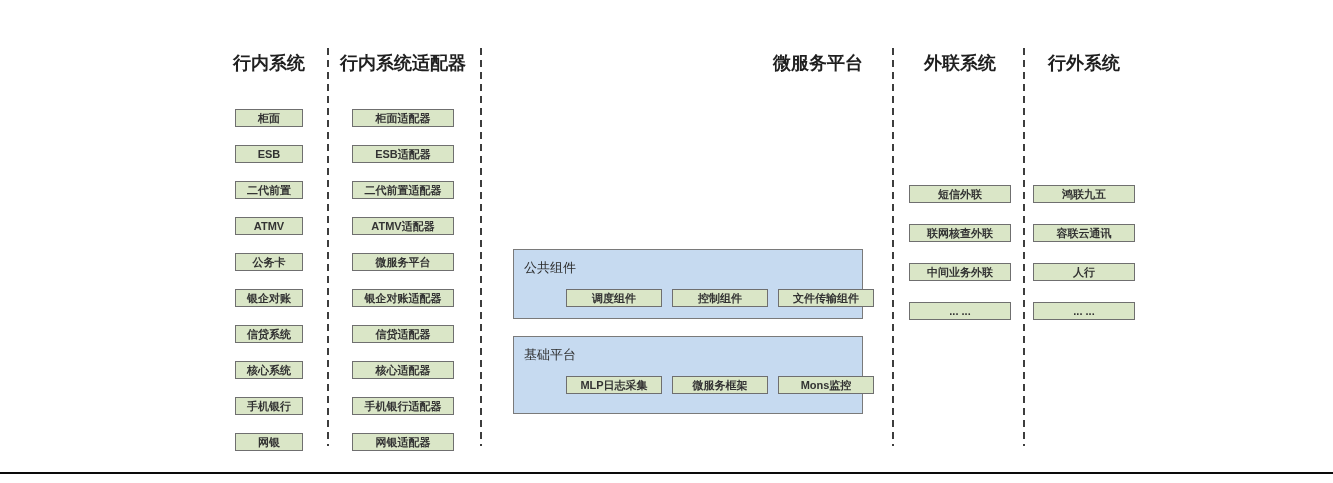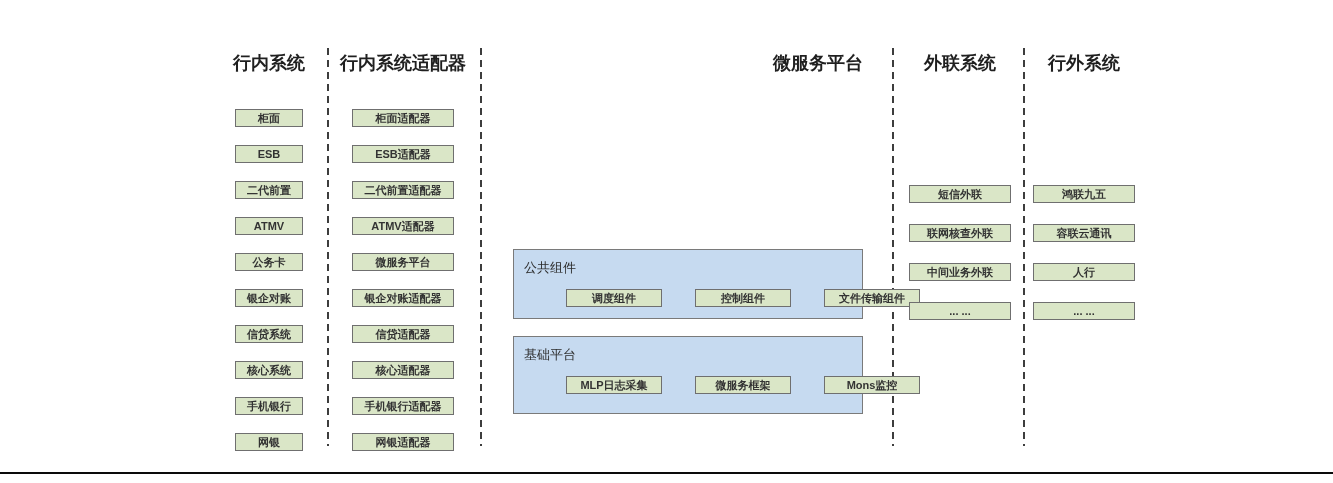--- a/index.html
+++ b/index.html
@@ -36,21 +36,21 @@
 
   
   .panel{position:absolute;left:513px;width:350px;box-sizing:border-box;
         background:var(--panel-blue,#c6daf0);border:1px solid var(--panel-border,#7a7a7a);}
   .panel-label{position:absolute;left:10px;top:9px;font-size:13px;color:#2d2d2d;white-space:nowrap;}
   .vbox-row{position:absolute;left:9px;top:39px;display:flex;column-gap:7px;}
   .vbox{box-sizing:border-box;width:38px;height:78px;border:1px solid var(--box-border,#6f6f6f);
         background:var(--box-green,#dae6c7);display:flex;align-items:center;justify-content:center;
         writing-mode:vertical-rl;text-orientation:upright;line-height:1.05;
         font-size:11px;font-weight:bold;color:var(--text,#333333);}
-  .hbox-row{position:absolute;left:11px;top:39px;display:flex;column-gap:33px;padding-left:41px;}
+  .hbox-row{position:absolute;left:11px;top:39px;display:flex;column-gap:10px;padding-left:41px;}
 </style>
 </head>
 <body>
 
 <div class="canvas">
 
   <div class="vsep" style="left:327px"></div>
   <div class="vsep" style="left:480px"></div>
   <div class="vsep" style="left:892px"></div>
   <div class="vsep" style="left:1023px"></div>

